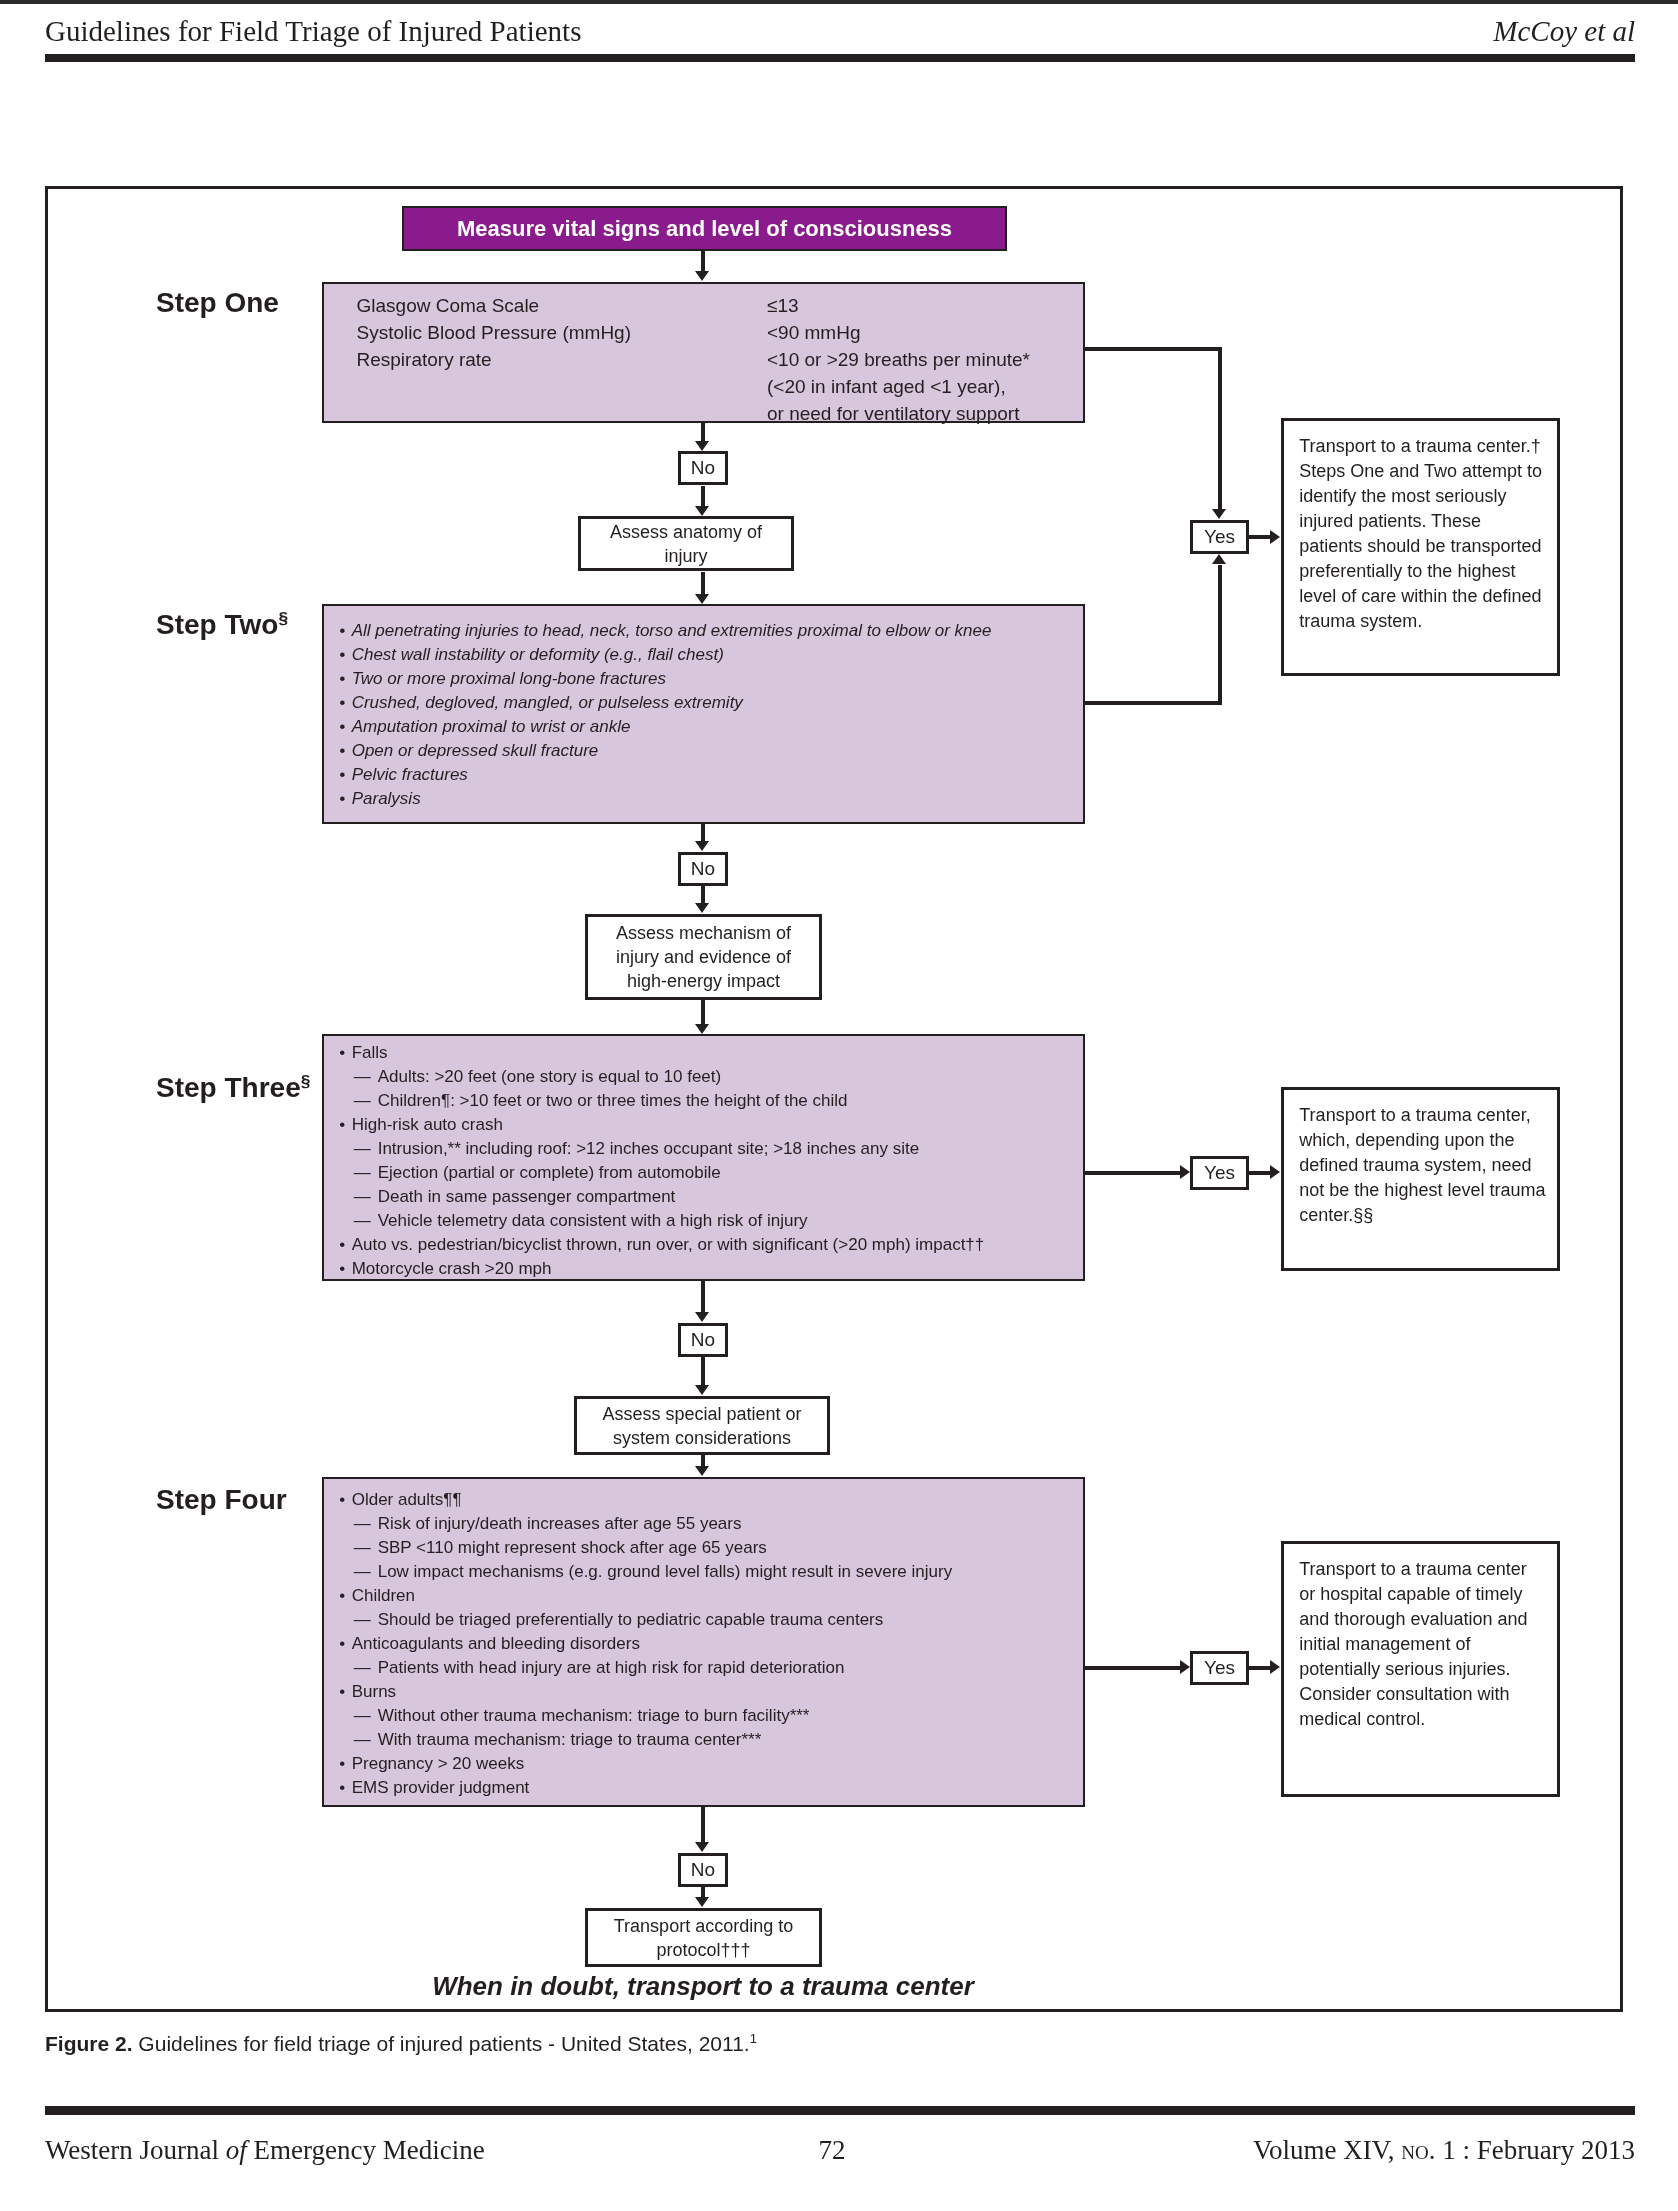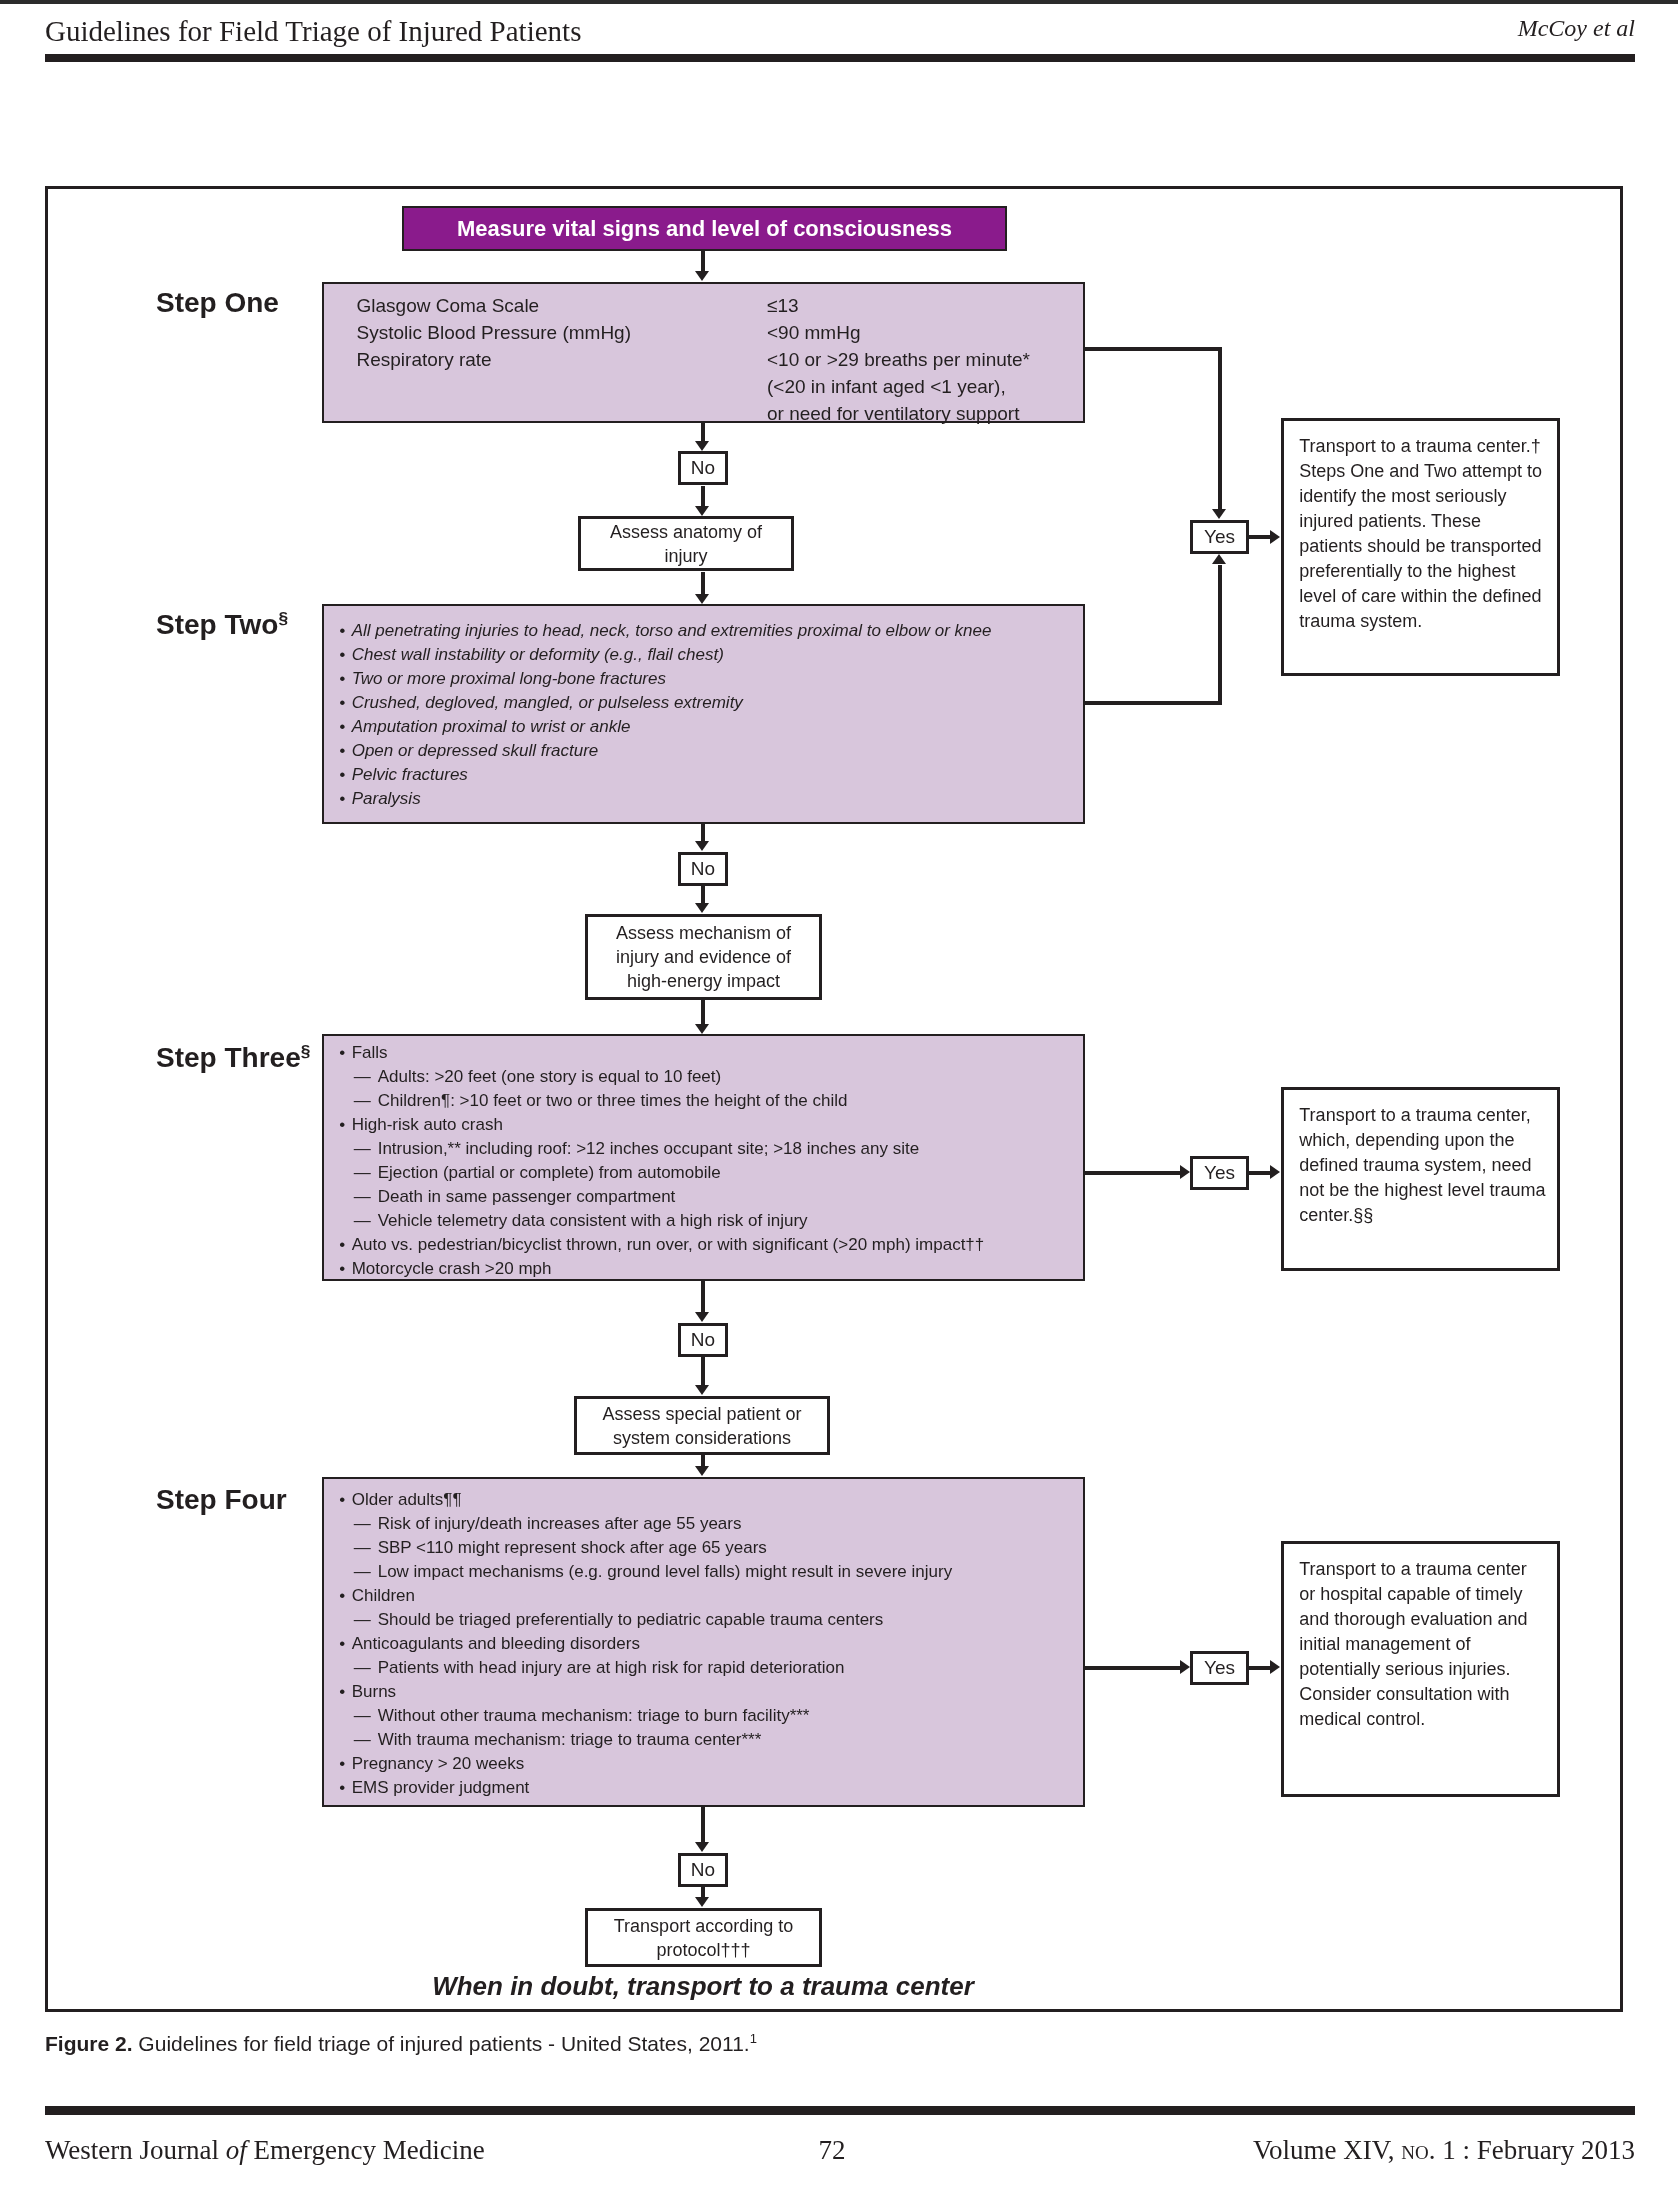--- a/index.html
+++ b/index.html
@@ -4,21 +4,21 @@
 <style>
   html,body{margin:0;padding:0;}
   body{width:1679px;height:2212px;position:relative;background:#ffffff;
        font-family:"Liberation Sans",sans-serif;color:#231f20;}
   .abs{position:absolute;}
   .serif{font-family:"Liberation Serif",serif;}
 
   
   #top-edge{left:0;top:0;width:1679px;height:3.8px;background:#2b2b2b;}
   #hdr-title{left:45px;top:15.3px;font-size:29px;}
-  #hdr-authors{right:44px;top:15.3px;font-size:24px;font-style:italic;}
+  #hdr-authors{right:44px;top:15.3px;font-size:29px;font-style:italic;}
   #hdr-rule{left:45px;top:54px;width:1590px;height:7.6px;background:#231f20;}
   #cap{left:45px;top:2032px;font-size:21px;}
   #cap b{font-weight:bold;}
   #ftr-rule{left:45px;top:2106px;width:1590px;height:8.6px;background:#231f20;}
   .ftr{top:2135px;font-size:27px;}
   #ftr-journal{left:45px;}
   #ftr-page{left:746px;width:172px;text-align:center;}
   #ftr-vol{right:44px;}
   .sc{font-variant:small-caps;}
   sup{font-size:0.62em;vertical-align:super;line-height:0;}
@@ -29,21 +29,21 @@
   
   #title-bar{left:402px;top:206px;width:605px;height:45px;background:#8a1b8c;border:2.9px solid #231f20;
              box-sizing:border-box;display:flex;align-items:center;justify-content:center;
              color:#ffffff;font-weight:bold;font-size:22px;}
   .stepbox{left:322px;width:763px;background:#d8c6dc;border:2.9px solid #231f20;box-sizing:border-box;}
   #s1{top:282px;height:141px;}
   #s2{top:604px;height:220px;font-style:italic;}
   #s3{top:1034px;height:247px;}
   #s4{top:1477px;height:330px;}
   .steplabel{left:156px;font-size:28px;font-weight:bold;}
-  #lbl1{top:287px;} #lbl2{top:609px;} #lbl3{top:1042px;text-align:center;} #lbl4{top:1484px;}
+  #lbl1{top:287px;} #lbl2{top:609px;} #lbl3{top:1072px;text-align:center;} #lbl4{top:1484px;}
 
   .col{position:absolute;font-size:19px;line-height:27px;}
   #s1-left{left:32.5px;top:7.6px;}
   #s1-right{left:443px;top:7.6px;}
 
   .items{position:absolute;left:13.4px;right:7.6px;font-size:17px;line-height:24px;}
   #s2 .items{top:13.4px;} #s3 .items{top:4.8px;} #s4 .items{top:8.6px;}
   .li-b{padding-left:1.9px;}
   .li-b .pfx{display:inline-block;width:12.4px;text-align:left;}
   .li-d{padding-left:16.3px;}

